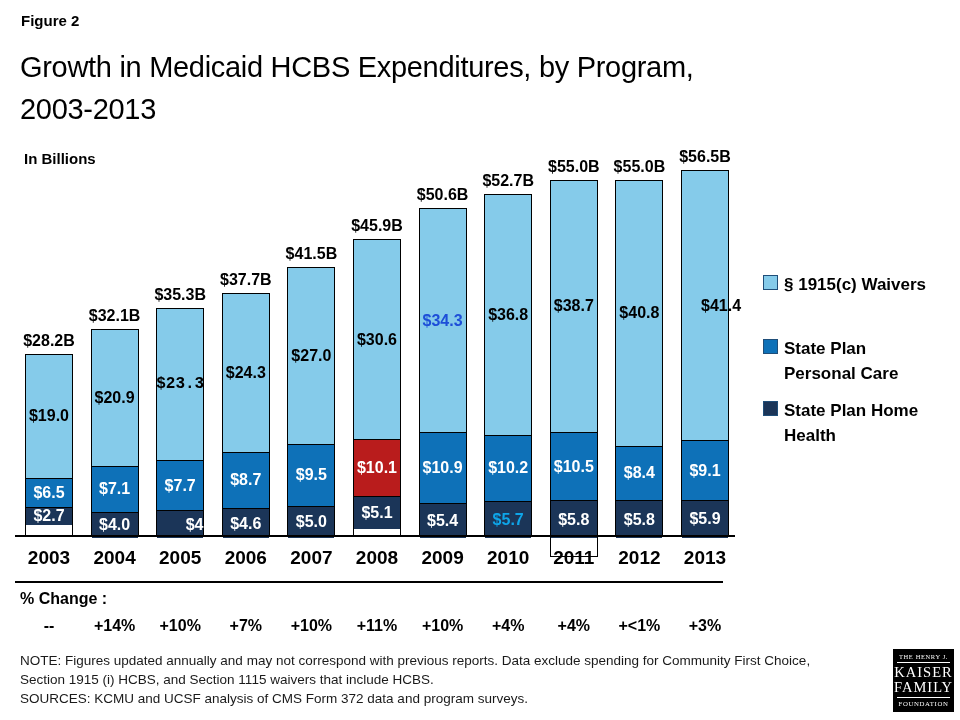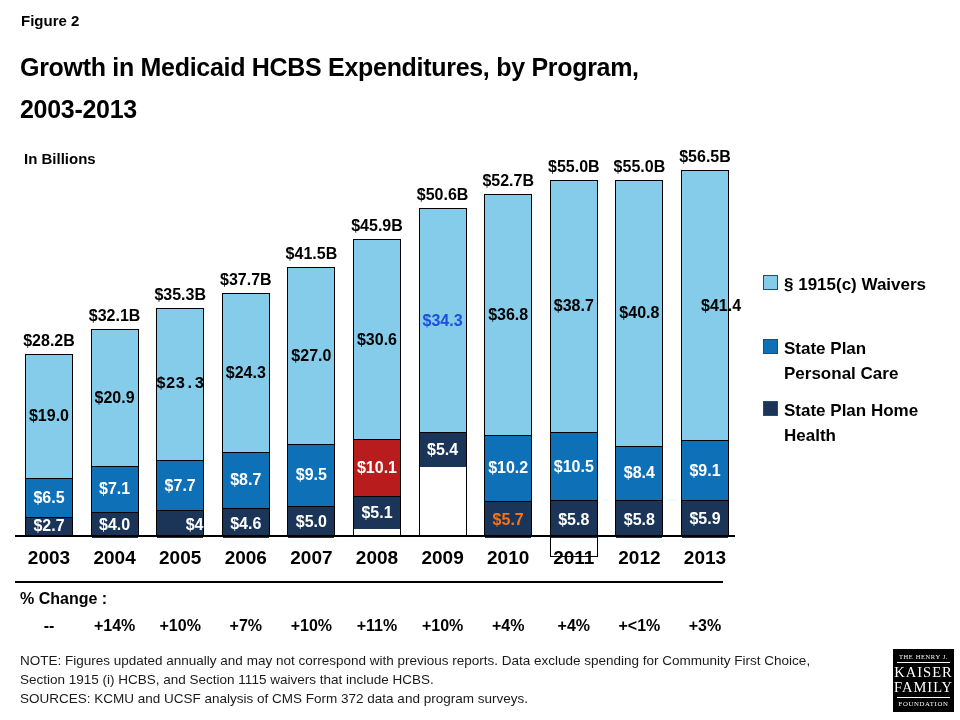--- a/index.html
+++ b/index.html
@@ -1,19 +1,19 @@
 <!DOCTYPE html>
 <html><head>
 <meta charset="utf-8">
 <style>
   html,body{margin:0;padding:0;background:#fff;}
   #page{position:relative;width:960px;height:720px;background:#fff;overflow:hidden;
         font-family:"Liberation Sans",sans-serif;color:#000;}
   .figure-label{position:absolute;left:21px;top:12px;font-size:15px;font-weight:bold;}
-  .page-title{position:absolute;left:20px;top:46px;font-size:25px;font-weight:bold;line-height:42px;letter-spacing:-0.3px;}
+  .page-title{position:absolute;left:20px;top:46px;font-size:29px;font-weight:normal;line-height:42px;letter-spacing:-0.3px;}
   .units-label{position:absolute;left:24px;top:150px;font-size:15px;font-weight:bold;}
   
   #chart{position:absolute;left:0;top:0;width:960px;height:720px;}
   .bar{position:absolute;border:1px solid #000;box-sizing:border-box;}
   .seg{position:relative;width:100%;box-sizing:border-box;display:flex;align-items:center;justify-content:center;}
   .seg + .seg{border-top:1px solid #000;}
   .seg-label{font-size:16px;font-weight:bold;line-height:1;white-space:nowrap;}
   .total-label{position:absolute;width:90px;text-align:center;font-size:16px;font-weight:bold;white-space:nowrap;}
   .year-label{position:absolute;width:70px;text-align:center;font-size:19px;font-weight:bold;}
   .pct-label{position:absolute;width:70px;text-align:center;font-size:16px;font-weight:bold;}
@@ -47,21 +47,21 @@
     <span>2003-2013</span>
   </div>
 
   <div class="units-label">In Billions</div>
 
   <div id="chart">
       <div class="bar" style="left: 25px; top: 353.7px; width: 48px; height: 183.3px;">
         <div class="seg" style="height: 123.5px; background: rgb(133, 203, 234);">
           <span class="seg-label" style="color: rgb(0, 0, 0);">$19.0</span>
         </div>
-        <div class="seg" style="height: 39px; background: rgb(14, 113, 184); text-align: right;">
+        <div class="seg" style="height: 29px; background: rgb(14, 113, 184); text-align: right;">
           <span class="seg-label" style="color: rgb(255, 255, 255);">$6.5</span>
         </div>
         <div class="seg" style="height: 17.55px; background: rgb(27, 53, 88);">
           <span class="seg-label" style="color: rgb(255, 255, 255);">$2.7</span>
         </div>
       </div>
       <div class="total-label" style="left: 4px; top: 331.7px;">$28.2B</div>
       <div class="year-label" style="left: 14px; top: 547px;">2003</div>
       <div class="pct-label" style="left: 14px; top: 617px;">--</div>
       <div class="bar" style="left: 90.6px; top: 329px; width: 48px; height: 208px;">
@@ -131,36 +131,39 @@
           <span class="seg-label" style="color: rgb(255, 255, 255);">$5.1</span>
         </div>
       </div>
       <div class="total-label" style="left: 332px; top: 217.3px;">$45.9B</div>
       <div class="year-label" style="left: 342px; top: 547px;">2008</div>
       <div class="pct-label" style="left: 342px; top: 617px;">+11%</div>
       <div class="bar" style="left: 418.6px; top: 208.1px; width: 48px; height: 328.9px;">
         <div class="seg" style="height: 222.95px; background: rgb(133, 203, 234);">
           <span class="seg-label" style="color: #1d4ed8;">$34.3</span>
         </div>
+        <div class="seg" style="height: 70.85px; background: rgb(14, 113, 184);">
+          <span class="seg-label" style="color: rgb(255, 255, 255);">$10.9</span>
+        </div>
         <div class="seg" style="height: 35.1px; background: rgb(27, 53, 88);">
           <span class="seg-label" style="color: rgb(255, 255, 255);">$5.4</span>
         </div>
       </div>
       <div class="total-label" style="left: 397.6px; top: 186.1px;">$50.6B</div>
       <div class="year-label" style="left: 407.6px; top: 547px;">2009</div>
       <div class="pct-label" style="left: 407.6px; top: 617px;">+10%</div>
       <div class="bar" style="left: 484.2px; top: 194.45px; width: 48px; height: 342.55px;">
         <div class="seg" style="height: 239.2px; background: rgb(133, 203, 234);">
           <span class="seg-label" style="color: rgb(0, 0, 0);">$36.8</span>
         </div>
         <div class="seg" style="height: 66.3px; background: rgb(14, 113, 184);">
           <span class="seg-label" style="color: rgb(255, 255, 255);">$10.2</span>
         </div>
         <div class="seg" style="height: 37.05px; background: rgb(27, 53, 88);">
-          <span class="seg-label" style="color: #f97316;">$5.7</span>
+          <span class="seg-label" style="color: #0ea5e9;">$5.7</span>
         </div>
       </div>
       <div class="total-label" style="left: 463.2px; top: 172.45px;">$52.7B</div>
       <div class="year-label" style="left: 473.2px; top: 547px;">2010</div>
       <div class="pct-label" style="left: 473.2px; top: 617px;">+4%</div>
       <div class="bar" style="left: 549.8px; top: 179.5px; width: 48px; height: 377px;">
         <div class="seg" style="height: 251.55px; background: rgb(133, 203, 234);">
           <span class="seg-label" style="color: rgb(0, 0, 0);">$38.7</span>
         </div>
         <div class="seg" style="height: 68.25px; background: rgb(14, 113, 184);">

